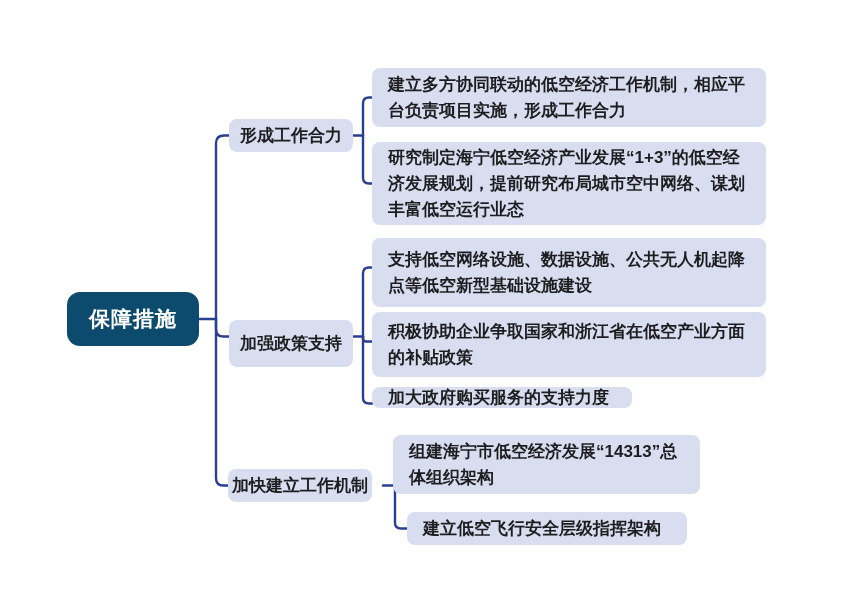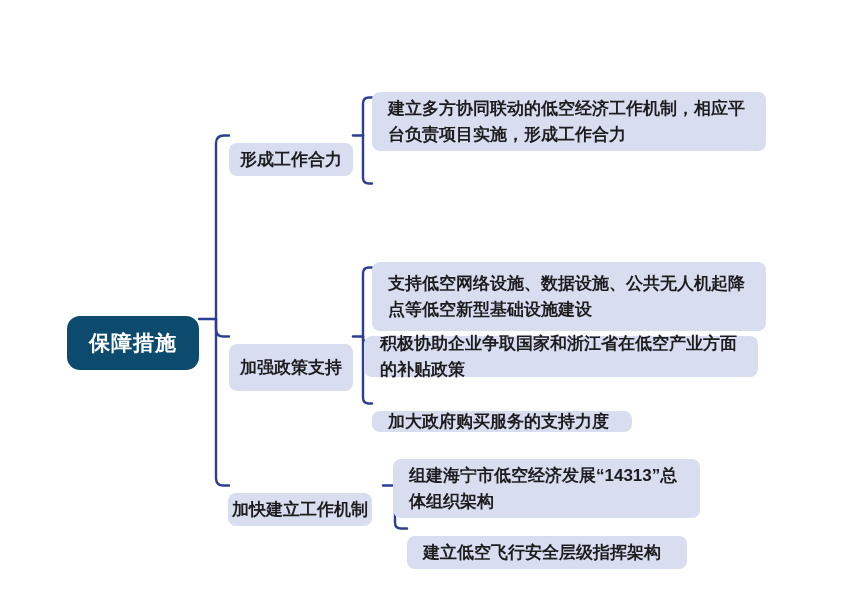--- a/index.html
+++ b/index.html
@@ -4,21 +4,21 @@
 <style>
   html,body{margin:0;padding:0;background:#ffffff;}
   .canvas{
     position:relative;width:860px;height:610px;background:#ffffff;overflow:hidden;
     font-family:"Liberation Sans","DejaVu Sans",sans-serif;
   }
   .connector-layer{position:absolute;left:0;top:0;width:860px;height:610px;}
   .connector-layer path{fill:none;stroke:#2B3E92;stroke-width:2.4;stroke-linecap:round;}
   .node{
     position:absolute;box-sizing:border-box;display:flex;align-items:center;
-    color:#1d1d1f;font-weight:600;margin-top:24px;
+    color:#1d1d1f;font-weight:600;
   }
   .root{
     background:#0c4a6e;color:#ffffff;border-radius:13px;
     font-size:21px;font-weight:700;justify-content:center;letter-spacing:1px;
   }
   .branch{
     background:#D9DDF0;border-radius:8px;font-size:17px;justify-content:center;
     white-space:nowrap;
   }
   .leaf{
@@ -52,21 +52,22 @@
     <path d="M395 485.5 V522.5 Q395 528.5 401 528.5 H407"></path>
   </svg>
 
   <div class="node root" style="left:67px;top:292px;width:132px;height:54px;justify-content:center;">保障措施</div>
 
   <div class="node branch" style="left:229px;top:119px;width:124px;height:33px;">形成工作合力</div>
   <div class="node branch" style="left:229px;top:320px;width:124px;height:47px;">加强政策支持</div>
   <div class="node branch" style="left:228px;top:469px;width:144px;height:33px;">加快建立工作机制</div>
 
   <div class="node leaf" style="left:372px;top:68px;width:394px;height:59px;">建立多方协同联动的低空经济工作机制，相应平台负责项目实施，形成工作合力</div>
+  <div class="node leaf" style="left:372px;top:142px;width:394px;height:83px;">研究制定海宁低空经济产业发展“1+3”的低空经济发展规划，提前研究布局城市空中网络、谋划丰富低空运行业态</div>
 
   <div class="node leaf" style="left:372px;top:238px;width:394px;height:69px;">支持低空网络设施、数据设施、公共无人机起降点等低空新型基础设施建设</div>
-  <div class="node leaf" style="left:364px;top:312px;width:394px;height:41px;">积极协助企业争取国家和浙江省在低空产业方面的补贴政策</div>
+  <div class="node leaf" style="left:372px;top:312px;width:394px;height:65px;">积极协助企业争取国家和浙江省在低空产业方面的补贴政策</div>
   <div class="node leaf" style="left:372px;top:387px;width:260px;height:21px;">加大政府购买服务的支持力度</div>
 
   <div class="node leaf" style="left:393px;top:435px;width:307px;height:59px;">组建海宁市低空经济发展“14313”总体组织架构</div>
   <div class="node leaf" style="left:407px;top:512px;width:280px;height:33px;">建立低空飞行安全层级指挥架构</div>
 
 </div>
 
 </body></html>

